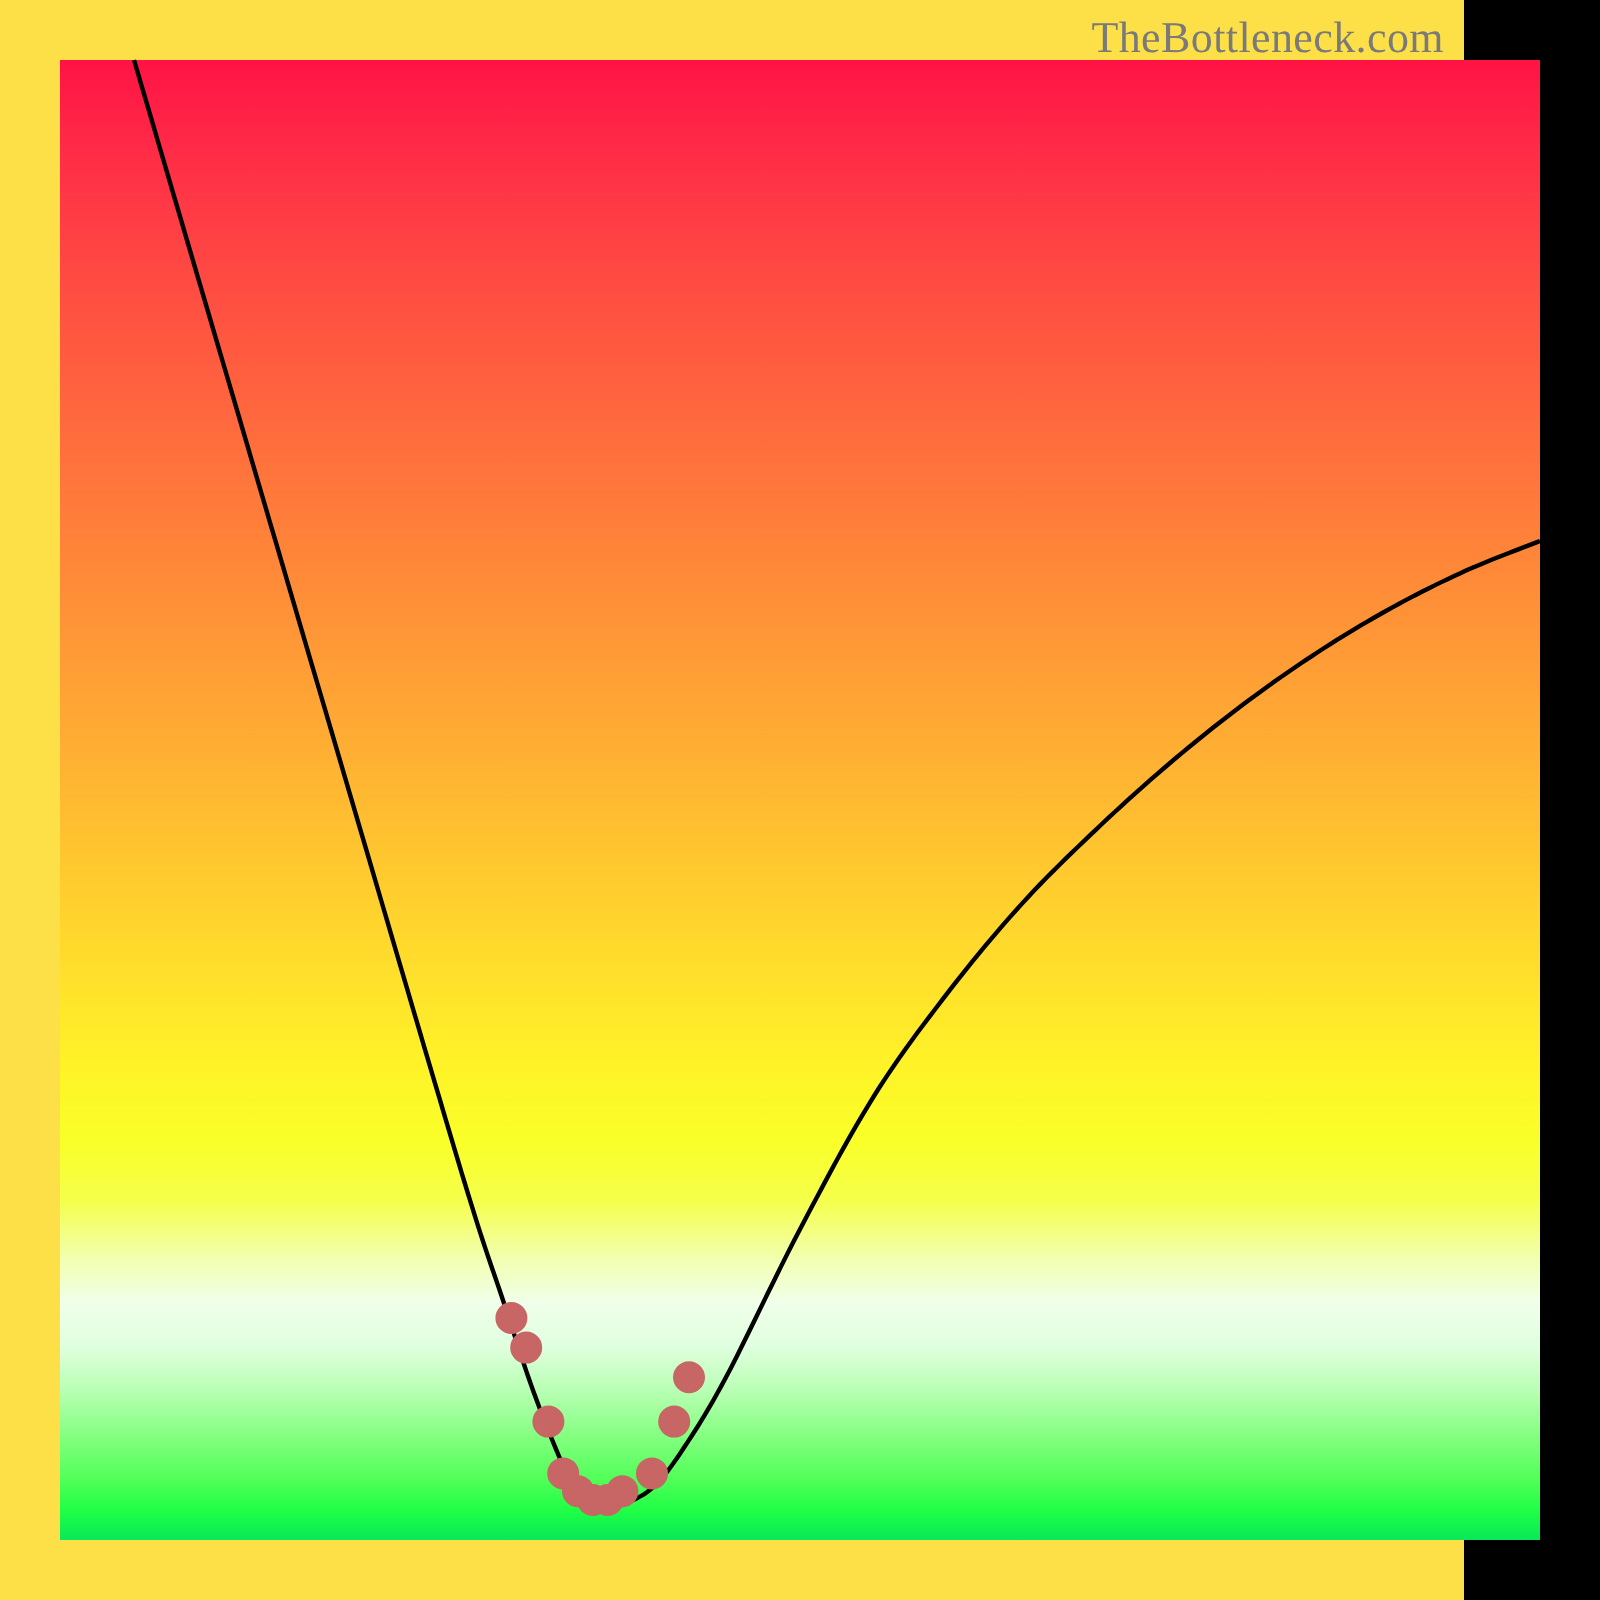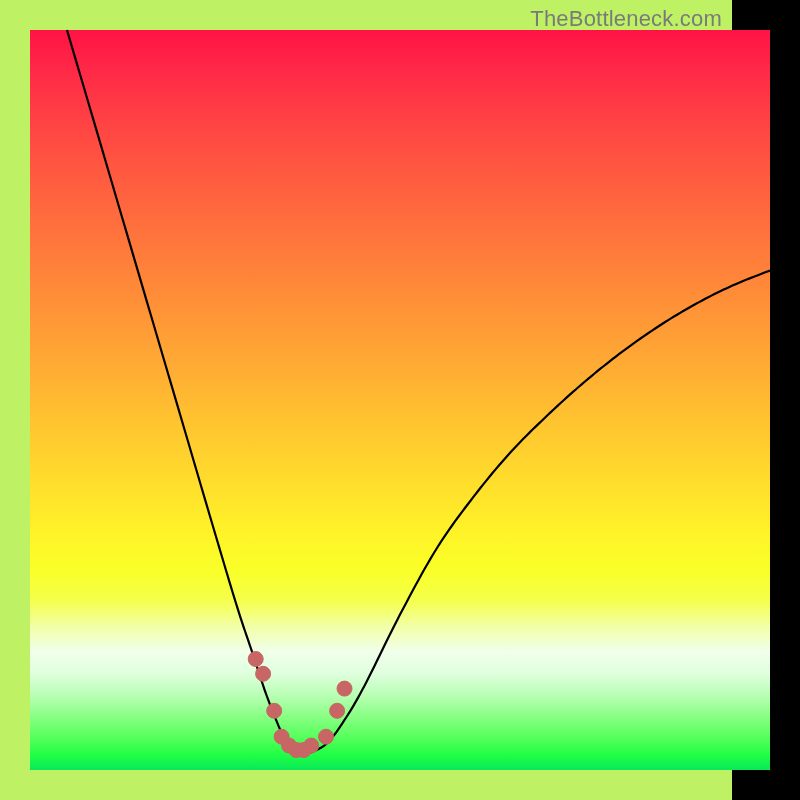--- a/index.html
+++ b/index.html
@@ -8,21 +8,22 @@
     width: 800px;
     height: 800px;
     overflow: hidden;
     background: #000;
     font-family: Arial, Helvetica, sans-serif;
   }
   .frame {
     position: relative;
     width: 732px;
     height: 800px;
-    background: #bef264;
+    background: #fde047;
+    font-family: Liberation Serif, serif;
   }
   .plot-area {
     position: absolute;
     left: 30px;
     top: 30px;
     width: 740px;
     height: 740px;
     background: linear-gradient(
       to bottom,
       #ff1345 0%,

